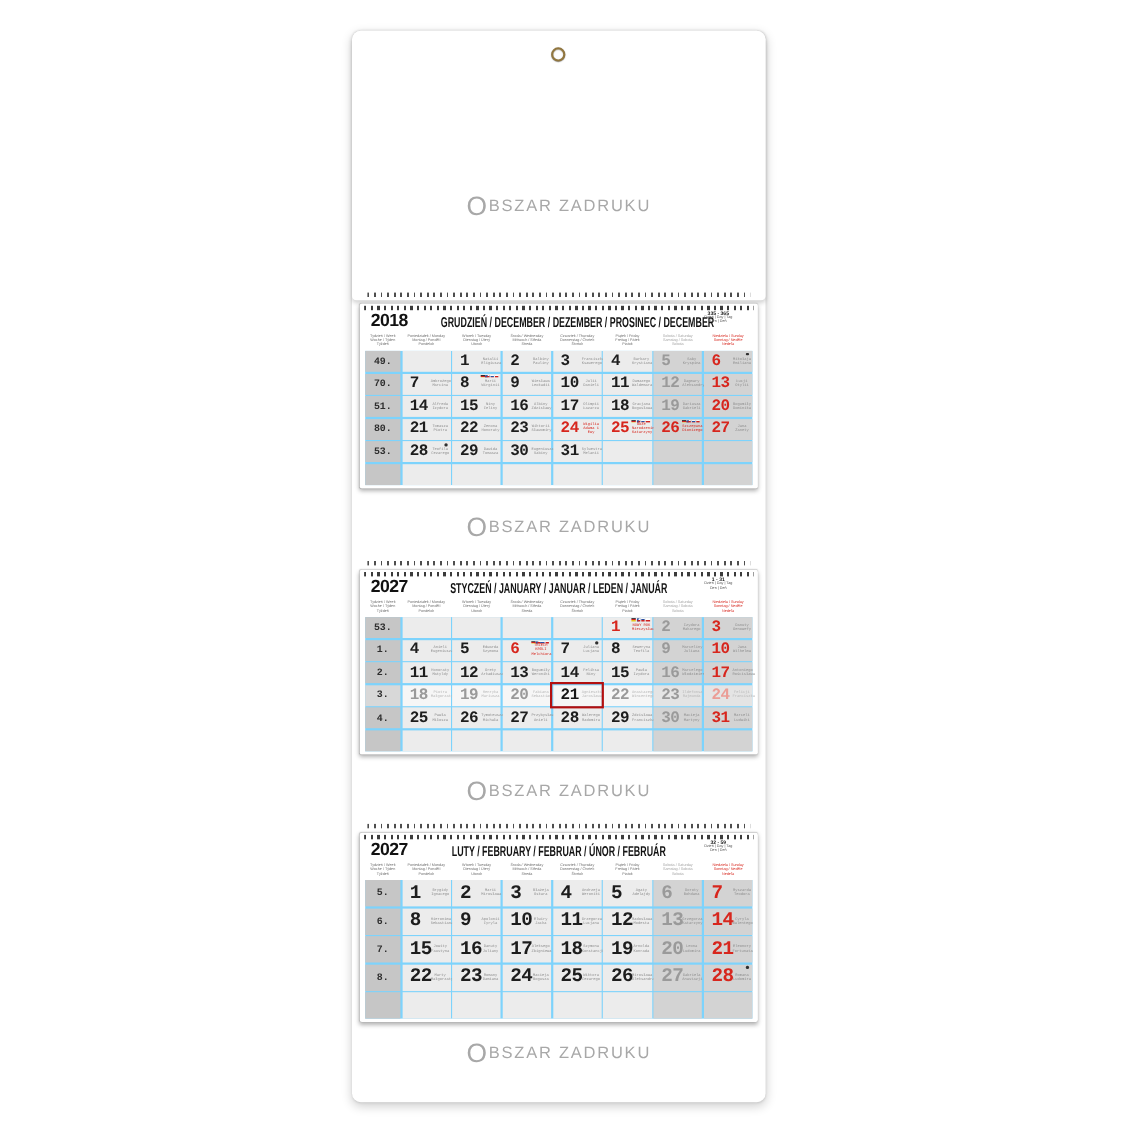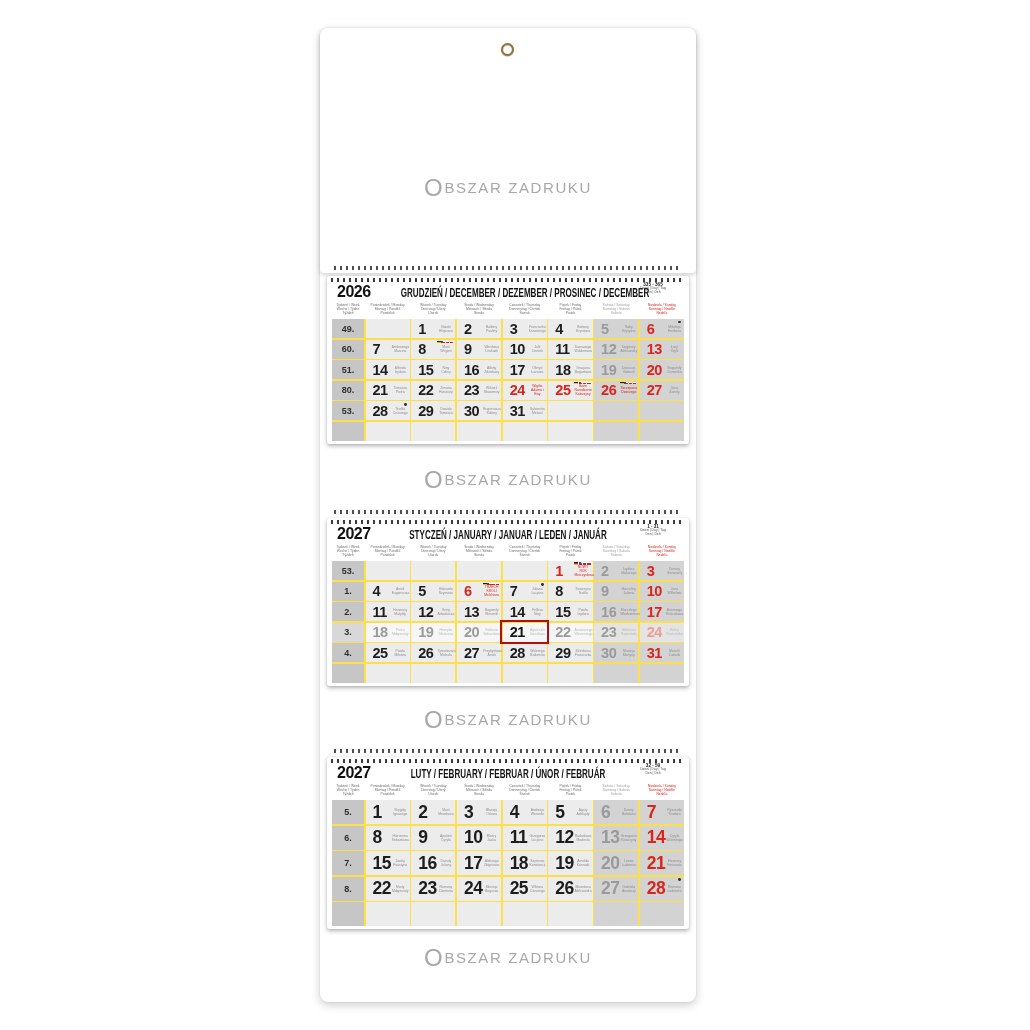--- a/index.html
+++ b/index.html
@@ -33,21 +33,21 @@
   .title{position:absolute;left:0;right:0;top:3px;text-align:center;font-size:13px;font-weight:700;
          white-space:nowrap;transform:scaleX(.62);transform-origin:center;color:#111;}
   .info{position:absolute;right:0;top:0;width:56px;text-align:center;}
   .range{font-size:4.6px;font-weight:700;color:#222;}
   .ilab{font-size:3.4px;line-height:3.9px;color:#555;}
   .weekdays{position:absolute;left:5px;right:5px;top:25px;height:17px;display:grid;
             grid-template-columns:32px repeat(7,1fr);gap:1.5px;}
   .wd{font-size:3.4px;line-height:4.2px;color:#6f6f6f;text-align:center;padding-top:2px;overflow:hidden;}
   .wd-sat{color:#a5a5a5}.wd-sun{color:#d7261d}
   .grid{position:absolute;left:5px;right:5px;top:43px;bottom:3px;display:grid;
-        grid-template-columns:32px repeat(7,1fr);gap:1.5px;background:#fde047;}
+        grid-template-columns:32px repeat(7,1fr);gap:1.5px;background:#7dd3fc;font-family:Liberation Mono, monospace;}
   .cell{position:relative;background:#ececec;}
   .week-cell{background:#c6c6c6;display:flex;align-items:center;justify-content:center;
              font-weight:700;font-size:9px;color:#2e2e2e;}
   .day-cell.wkend{background:#d3d3d3;}
   .day-cell.hl{background:#f6f6f6;}
   .day-cell.wkend.hl{background:#e4e4e4;}
   .week-cell.hl{background:#d8d8d8;}
   .d-num{font-weight:700;font-size:14.5px;line-height:1;margin:2.5px 0 0 7px;letter-spacing:-.5px;}
   .b3 .d-num{font-size:17.5px;margin-top:3.5px;}
   .d-names{position:absolute;right:1px;top:50%;transform:translateY(-50%);width:17px;
@@ -79,21 +79,21 @@
   <div class="obszar ob3"><span class="o-big">O</span><span>BSZAR ZADRUKU</span></div>
   <div class="obszar ob4"><span class="o-big">O</span><span>BSZAR ZADRUKU</span></div>
 
   <div class="perf p1"></div>
   <div class="perf p2"></div>
   <div class="perf p3"></div>
 
   <div class="cal-block b1">
     <div class="wire"></div>
     <div class="cal-header">
-      <div class="year">2026</div>
+      <div class="year">2018</div>
       <div class="title">GRUDZIEŃ / DECEMBER / DEZEMBER / PROSINEC / DECEMBER</div>
       <div class="info">
         <div class="range">335 - 365</div>
         <div class="ilab">Dzień | Day | Tag</div>
         <div class="ilab">Den | Deň</div>
       </div>
     </div>
     <div class="weekdays">
         <div class="wd wd-week">
           <div>Tydzień / Week</div>
@@ -175,21 +175,21 @@
           </div>
         </div>
         <div class="cell day-cell wkend">
           <div class="d-num" style="color: rgb(215, 38, 29);">6</div>
           <div class="d-names">
             <div>Mikołaja</div>
             <div>Emiliana</div>
           </div>
           <i class="mark"></i>
         </div>
-        <div class="cell week-cell">60.</div>
+        <div class="cell week-cell">70.</div>
         <div class="cell day-cell">
           <div class="d-num" style="color: rgb(29, 29, 29);">7</div>
           <div class="d-names">
             <div>Ambrożego</div>
             <div>Marcina</div>
           </div>
         </div>
         <div class="cell day-cell">
           <div class="d-num" style="color: rgb(29, 29, 29);">8</div>
           <div class="d-names">

